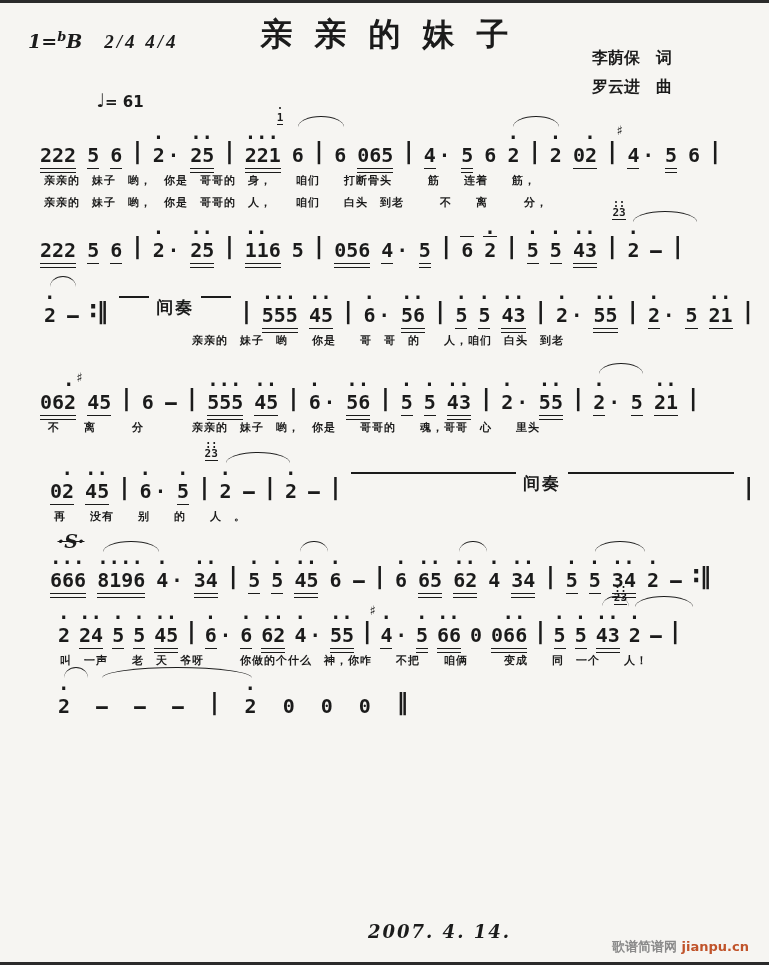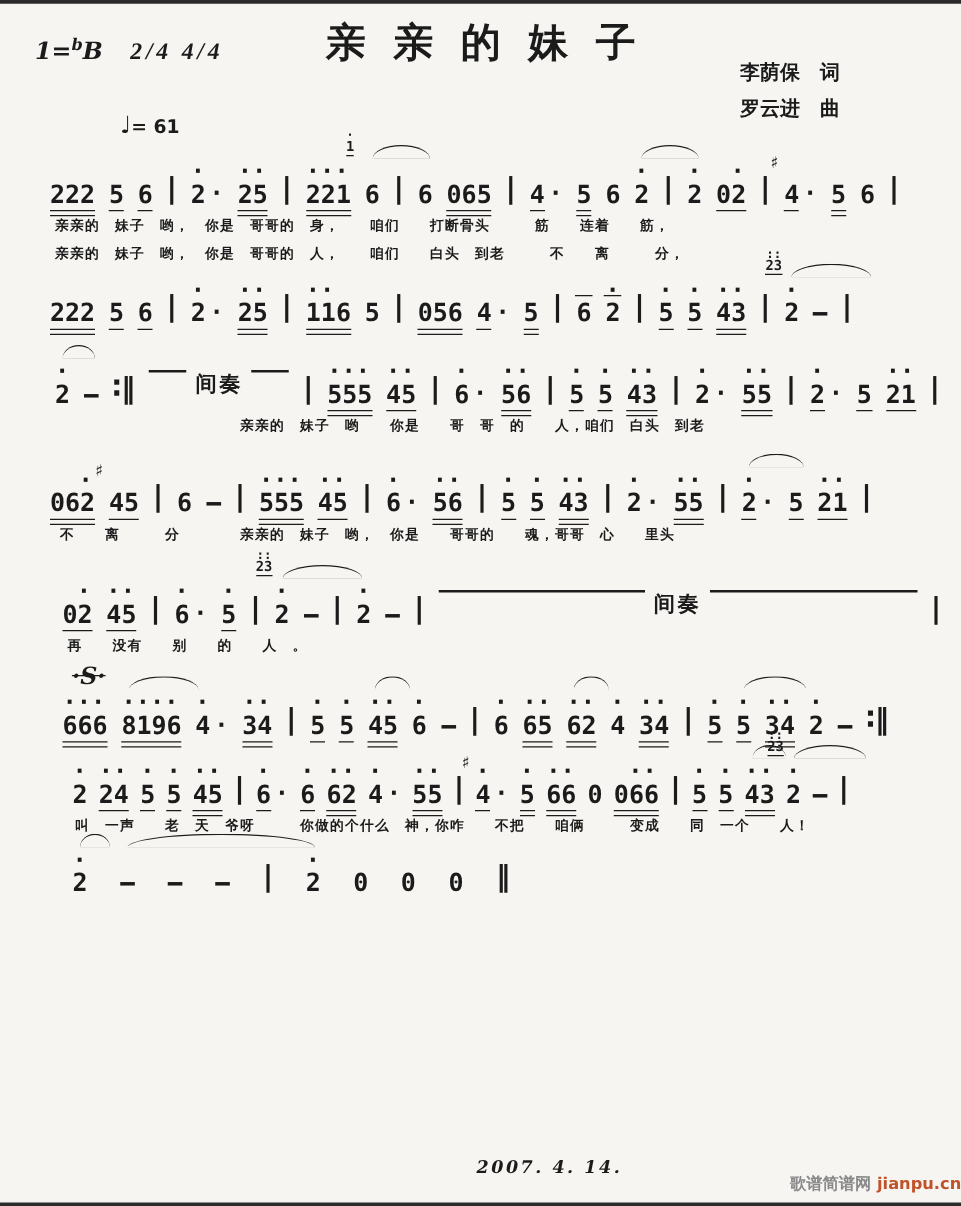--- a/index.html
+++ b/index.html
@@ -65,23 +65,23 @@
   .lyr{font-size:11px;font-weight:bold;white-space:pre;margin:7px 0 0 44px;letter-spacing:1px;}
   .l3 .lyr,.l4 .lyr{margin-left:48px;}
   .l5 .lyr{margin-left:54px;}.l6 .lyr{margin-left:54px;}.l7 .lyr{margin-left:60px;}
   .segno{
     margin:6px 0 0 52px;font-family:"DejaVu Serif",serif;font-style:italic;font-weight:bold;
     font-size:19px;text-decoration:line-through;width:38px;text-align:center;
   }
   
   .datefoot{
     position:absolute;left:0;right:0;bottom:20px;text-align:center;padding-left:110px;
-    font-family:"DejaVu Serif",serif;font-style:italic;font-weight:bold;font-size:14px;letter-spacing:2px;
+    font-family:"DejaVu Serif",serif;font-style:italic;font-weight:bold;font-size:18px;letter-spacing:2px;
   }
-  .wm{position:absolute;right:0;bottom:6px;font-size:13px;font-weight:bold;}
+  .wm{position:absolute;right:20px;bottom:6px;font-size:13px;font-weight:bold;}
   .wm .site{color:#8a8a8a;}
   .wm .dom{color:#c0532a;}
 </style>
 </head>
 <body>
 
 <div class="page">
 
   <div class="hdr">
     <div class="title">亲亲的妹子</div>

